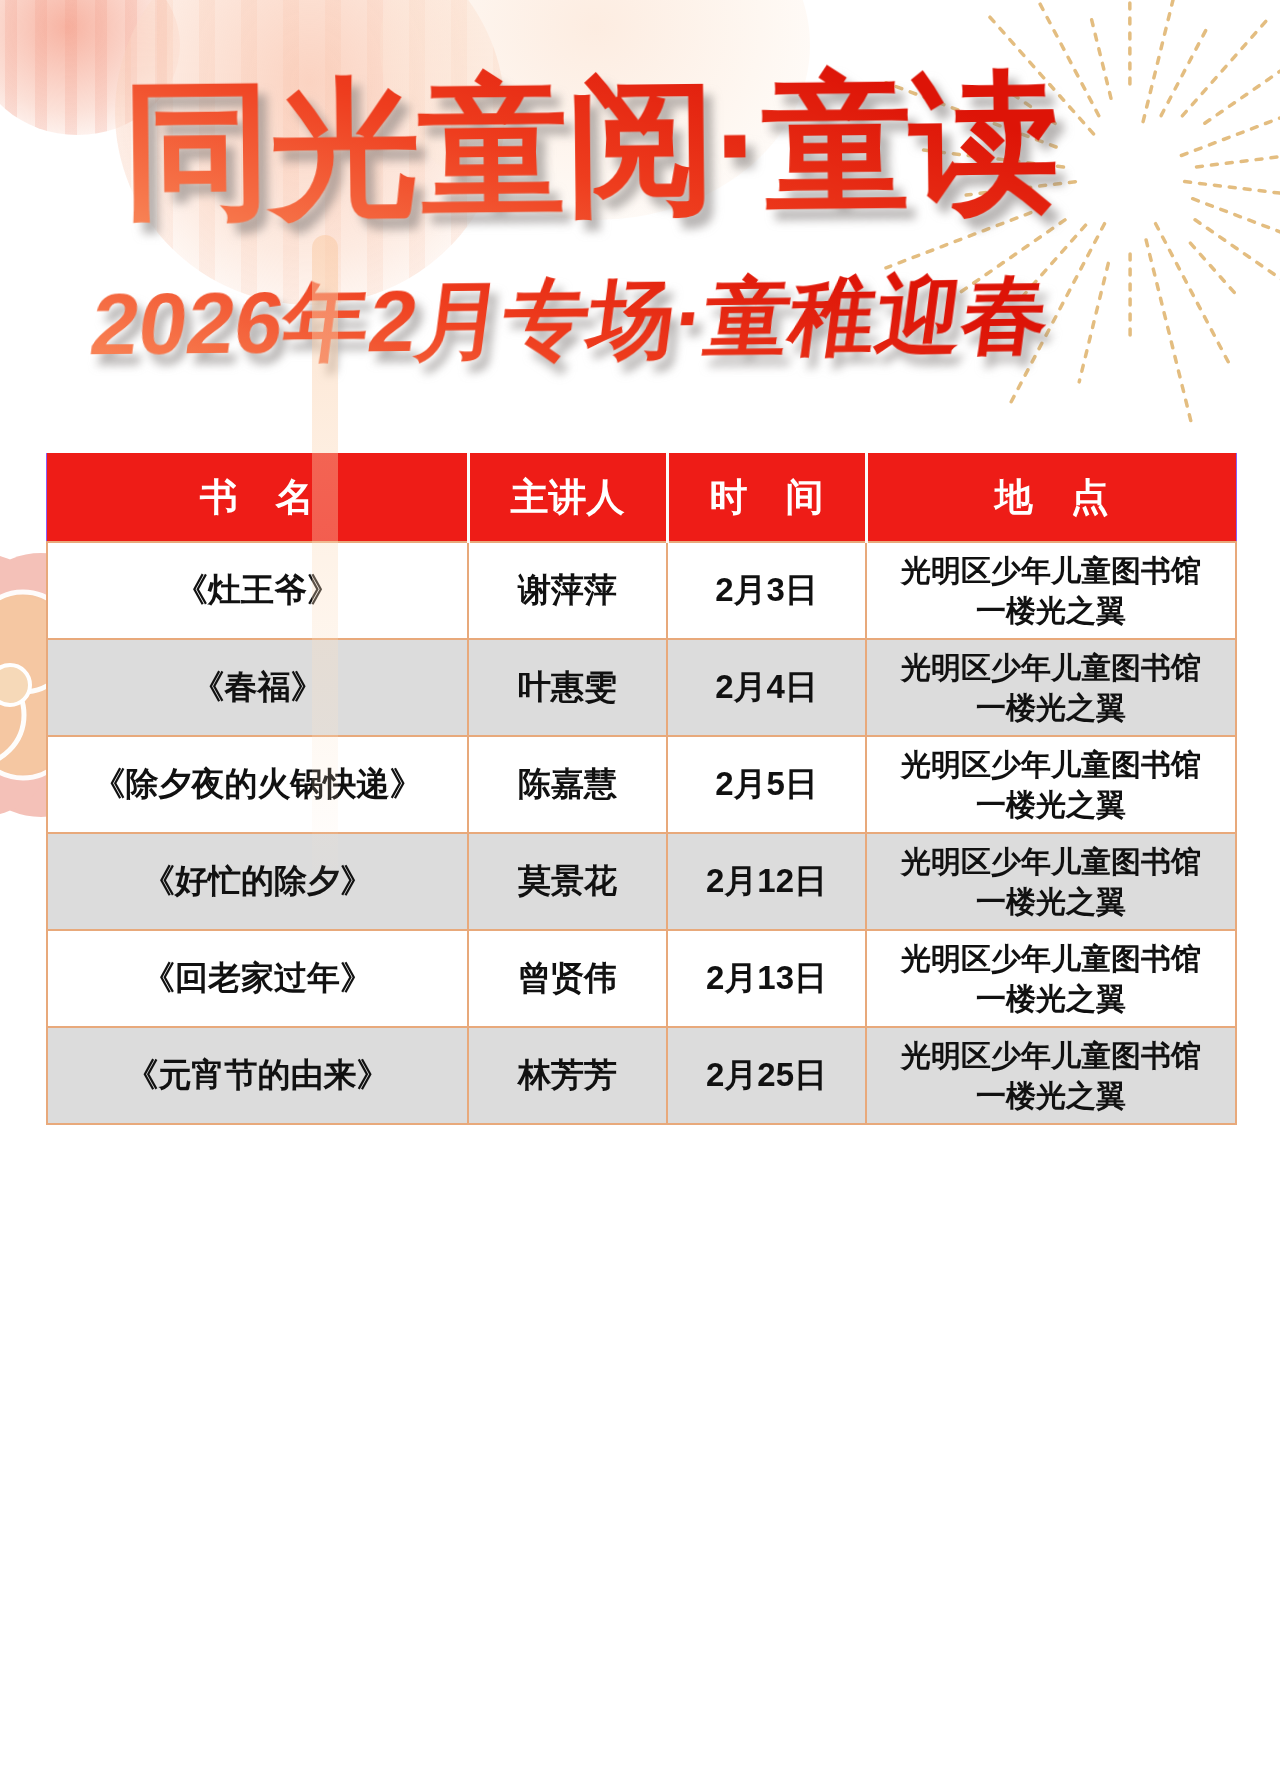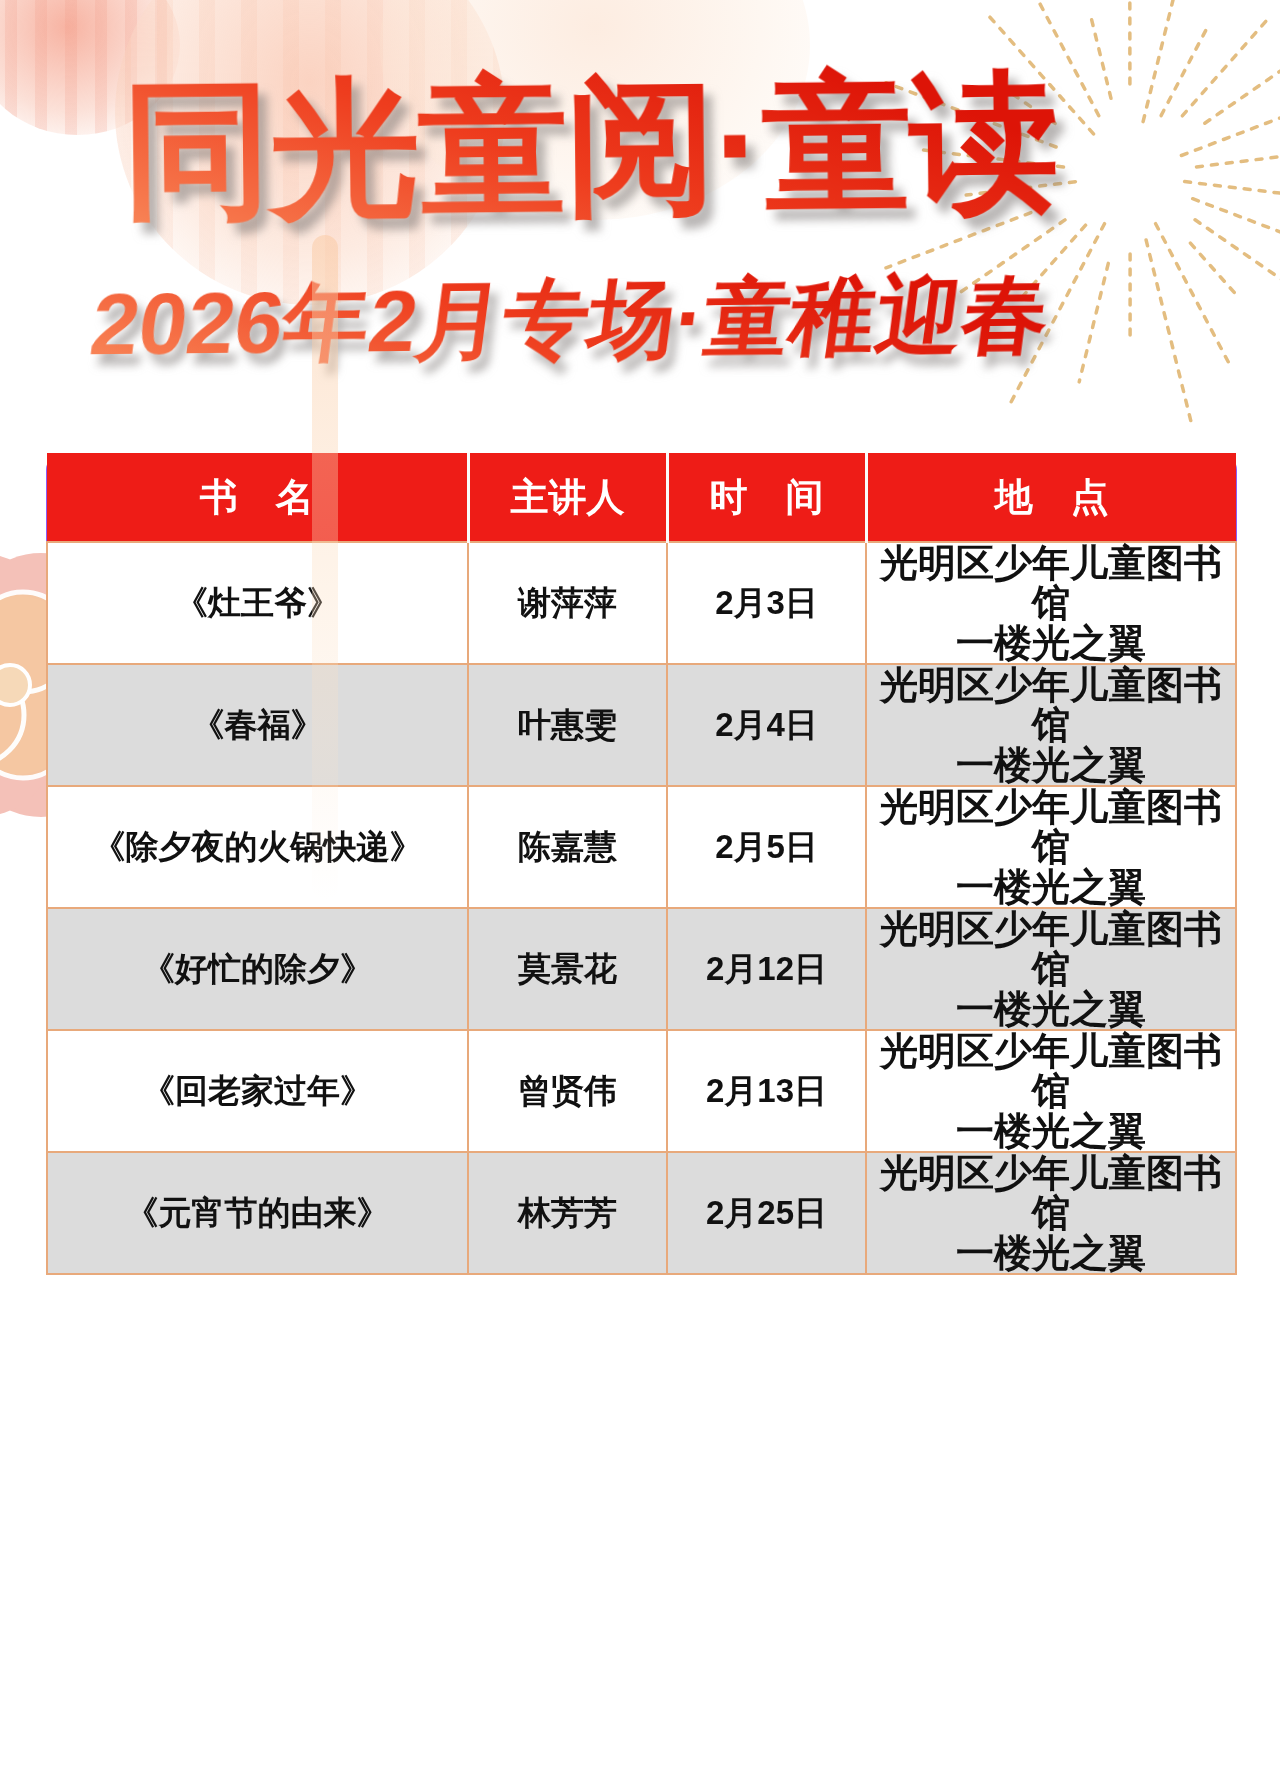--- a/index.html
+++ b/index.html
@@ -55,38 +55,37 @@
     z-index: 2; white-space: nowrap;
   }
   .title   { top: 48px;  left: 30px;  width: 1120px; font-size: 150px; letter-spacing: -2px; transform: rotate(-0.6deg); }
   .subtitle{ top: 262px; left: 20px;  width: 1100px; font-size: 86px;  letter-spacing: 0px;  transform: skewX(-8deg) rotate(-0.6deg); }
 
   
   table.schedule {
     position: absolute; left: 46px; top: 453px; width: 1189px;
     border-collapse: collapse; table-layout: fixed; z-index: 2;
     background: #8b5cf6;
-    border-radius: 17px;
   }
   .schedule th {
     background: #ee1c17; color: #ffffff;
     font-size: 38px; font-weight: 700;
     height: 88px; padding: 0; text-align: center; vertical-align: middle;
     border: none;
   }
   .schedule th:not(:last-child) { border-right: 3px solid #fafafa; }
   .schedule td {
     border: 2px solid #e8a97b;
     height: 95px; padding: 0 6px;
     text-align: center; vertical-align: middle;
     color: #111111; font-size: 33px; font-weight: 700;
   }
   .schedule tbody tr:nth-child(odd)  td { background: #ffffff; }
   .schedule tbody tr:nth-child(even) td { background: #dcdcdc; }
-  .loc-line { font-size: 38px; line-height: 40px; font-weight: 700; }
+  .loc-line { font-size: 30px; line-height: 40px; font-weight: 700; }
 </style>
 </head>
 <body>
 
 <div class="poster">
 
   <div class="lantern lantern-a"></div>
   <div class="lantern lantern-b"></div>
   <div class="lantern lantern-c"></div>
   <div class="tassel"></div>

